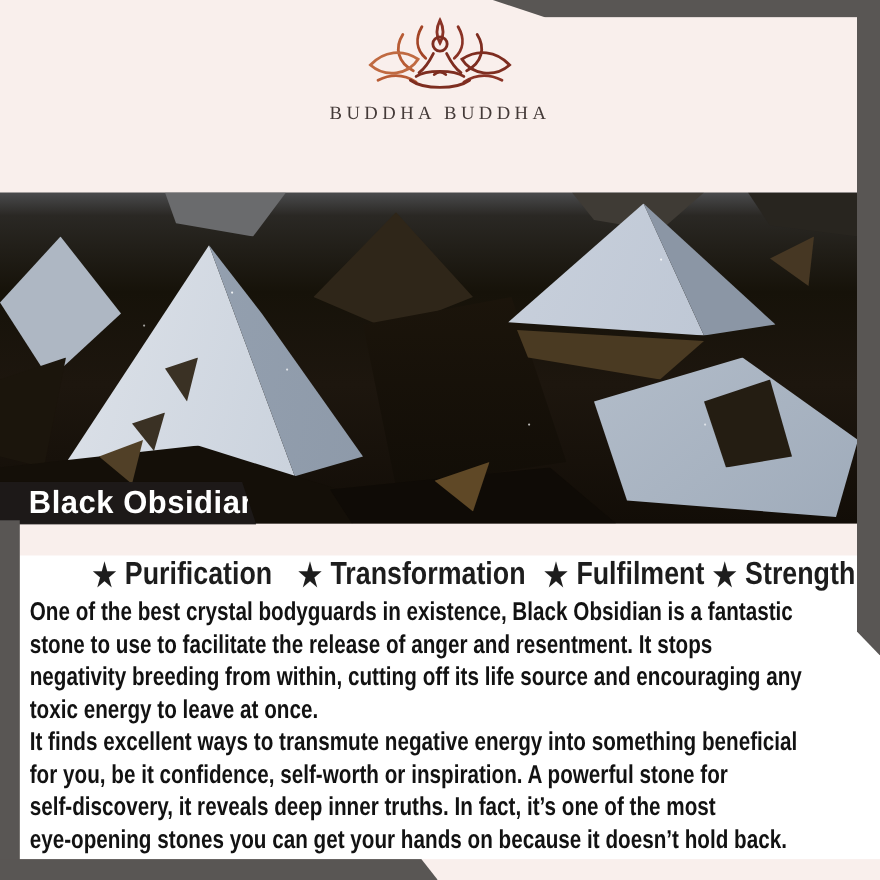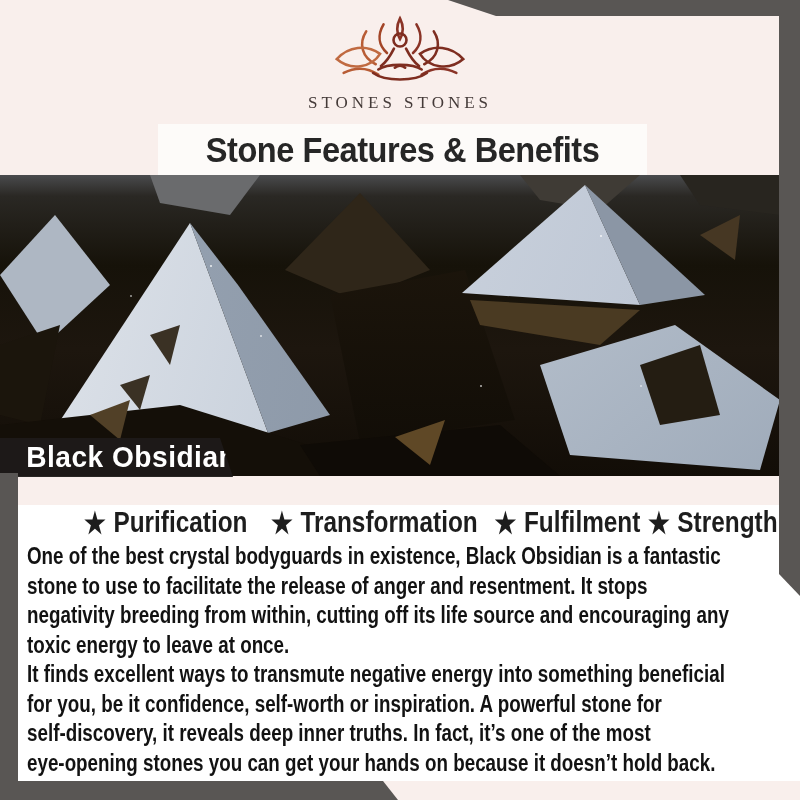--- a/index.html
+++ b/index.html
@@ -101,26 +101,23 @@
       </g>
       <g fill="none" stroke="#7e2d20" stroke-linecap="round" stroke-width="3">
         <circle cx="85" cy="30" r="7.5"></circle>
         <path d="M78,40 C74,48 70,55 63,60"></path>
         <path d="M92,40 C96,48 100,55 107,60"></path>
         <path d="M79,62 q6,-5 12,0"></path>
         <path d="M60,64 C70,57 100,57 110,64"></path>
         <path d="M54,68 C68,78 102,78 116,68"></path>
       </g>
     </svg>
-    <div class="brand-name">STONES STONES</div>
+    <div class="brand-name">BUDDHA BUDDHA</div>
   </div>
 
-  <div class="heading-band">
-    <h1>Stone Features &amp; Benefits</h1>
-  </div>
 
   <div class="photo">
     <div class="shard s-a"></div>
     <div class="shard s-b"></div>
     <div class="shard s-c"></div>
     <div class="shard s-g"></div>
     <div class="shard s-h"></div>
     <div class="shard s-i"></div>
     <div class="shard s-m"></div>
     <div class="shard s-d"></div>

